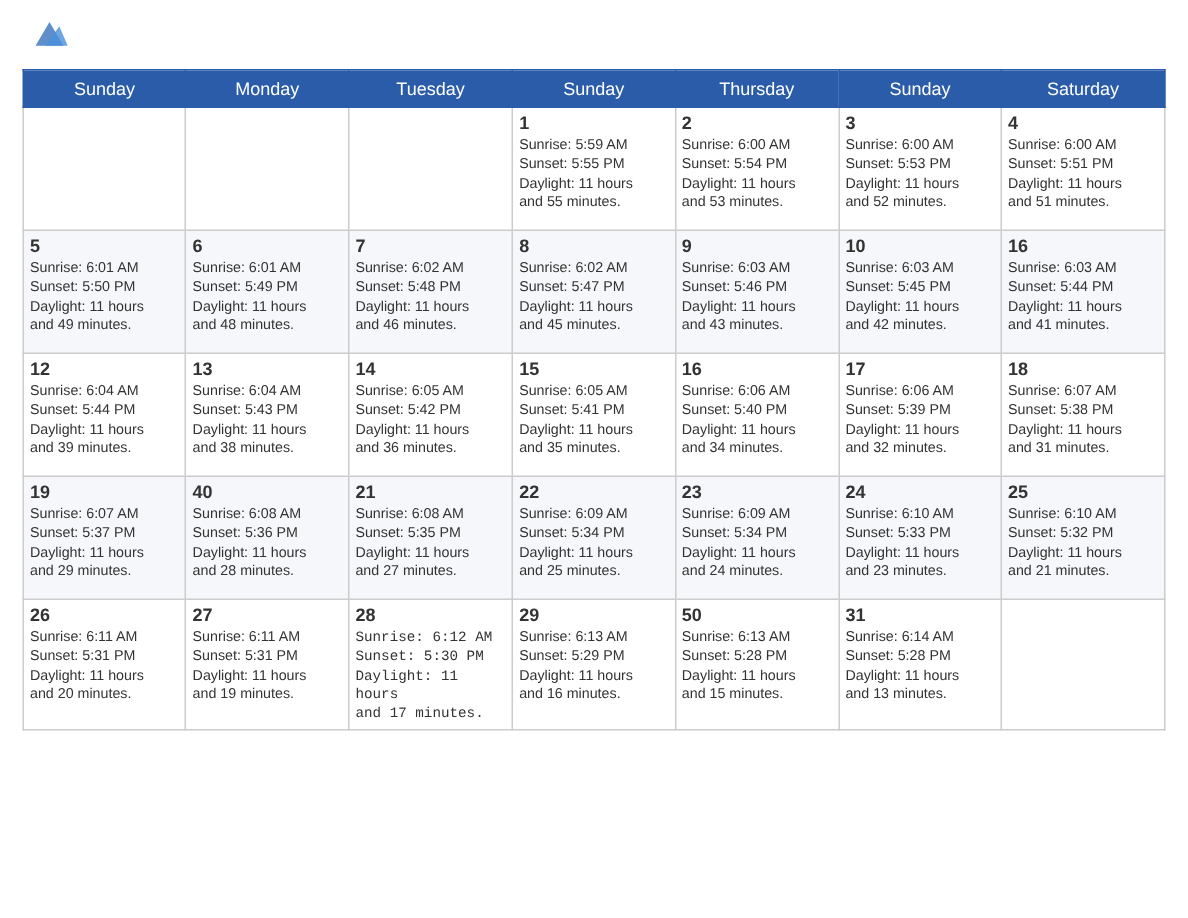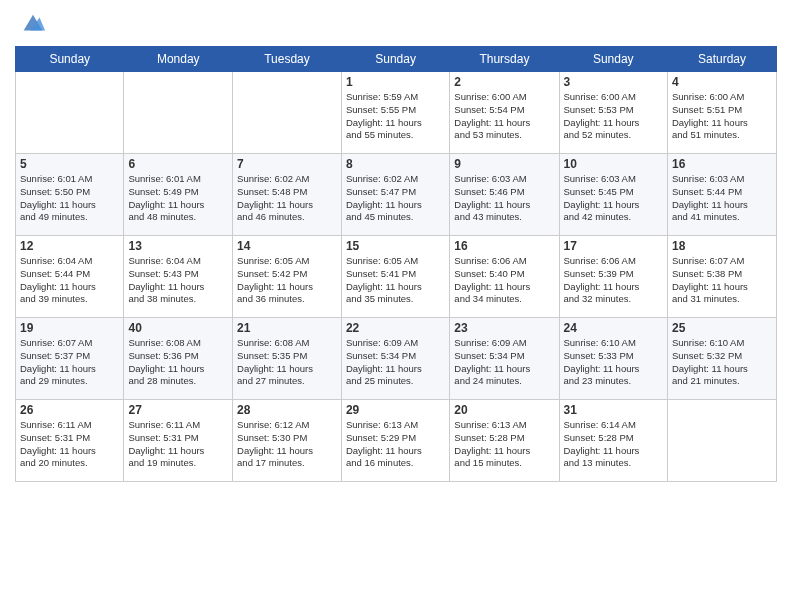--- a/index.html
+++ b/index.html
@@ -327,34 +327,34 @@
           </td>
           <td>
             <span class="day-num">27</span>
             <div class="day-info" style="white-space: pre-line;">Sunrise: 6:11 AM
 Sunset: 5:31 PM
 Daylight: 11 hours
 and 19 minutes.</div>
           </td>
           <td>
             <span class="day-num">28</span>
-            <div class="day-info" style="white-space: pre-line;">Sunrise: 6:12 AM
+            <div class="day-info" style="white-space: pre-line; font-family: Liberation Mono, monospace;">Sunrise: 6:12 AM
 Sunset: 5:30 PM
 Daylight: 11 hours
 and 17 minutes.</div>
           </td>
           <td>
             <span class="day-num">29</span>
             <div class="day-info" style="white-space: pre-line;">Sunrise: 6:13 AM
 Sunset: 5:29 PM
 Daylight: 11 hours
 and 16 minutes.</div>
           </td>
           <td>
-            <span class="day-num">20</span>
+            <span class="day-num">50</span>
             <div class="day-info" style="white-space: pre-line;">Sunrise: 6:13 AM
 Sunset: 5:28 PM
 Daylight: 11 hours
 and 15 minutes.</div>
           </td>
           <td>
             <span class="day-num">31</span>
             <div class="day-info" style="white-space: pre-line;">Sunrise: 6:14 AM
 Sunset: 5:28 PM
 Daylight: 11 hours

